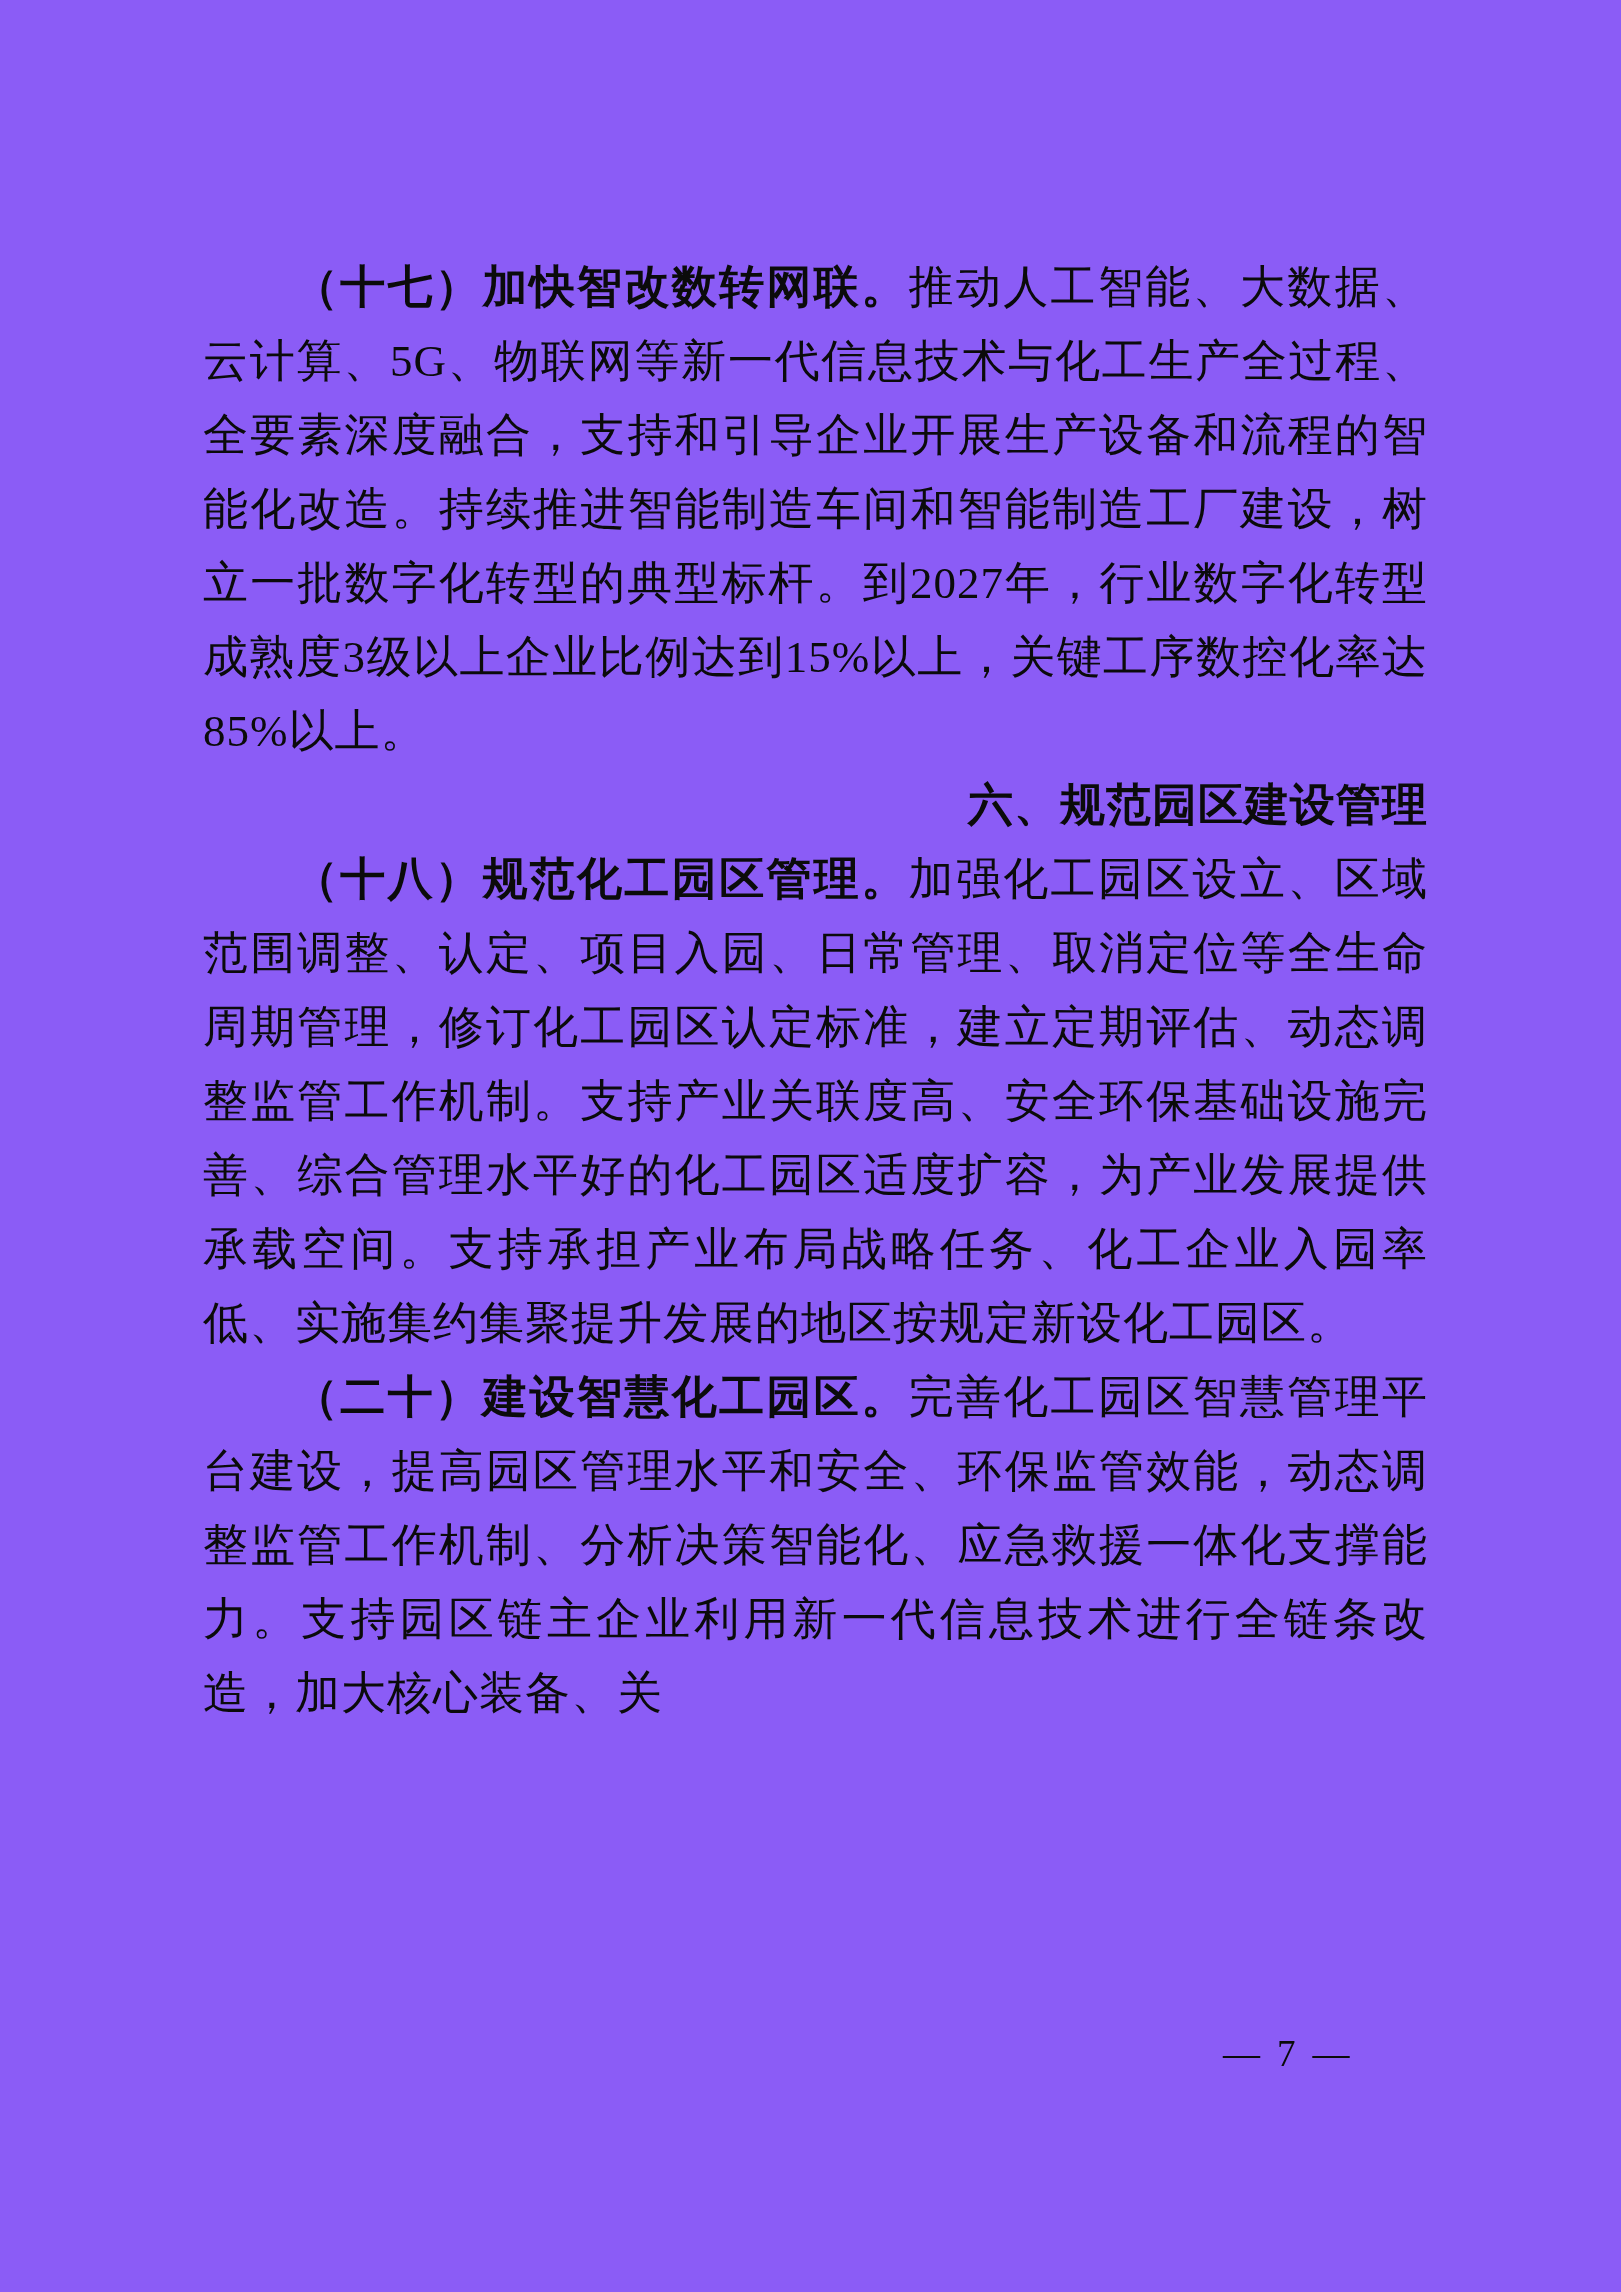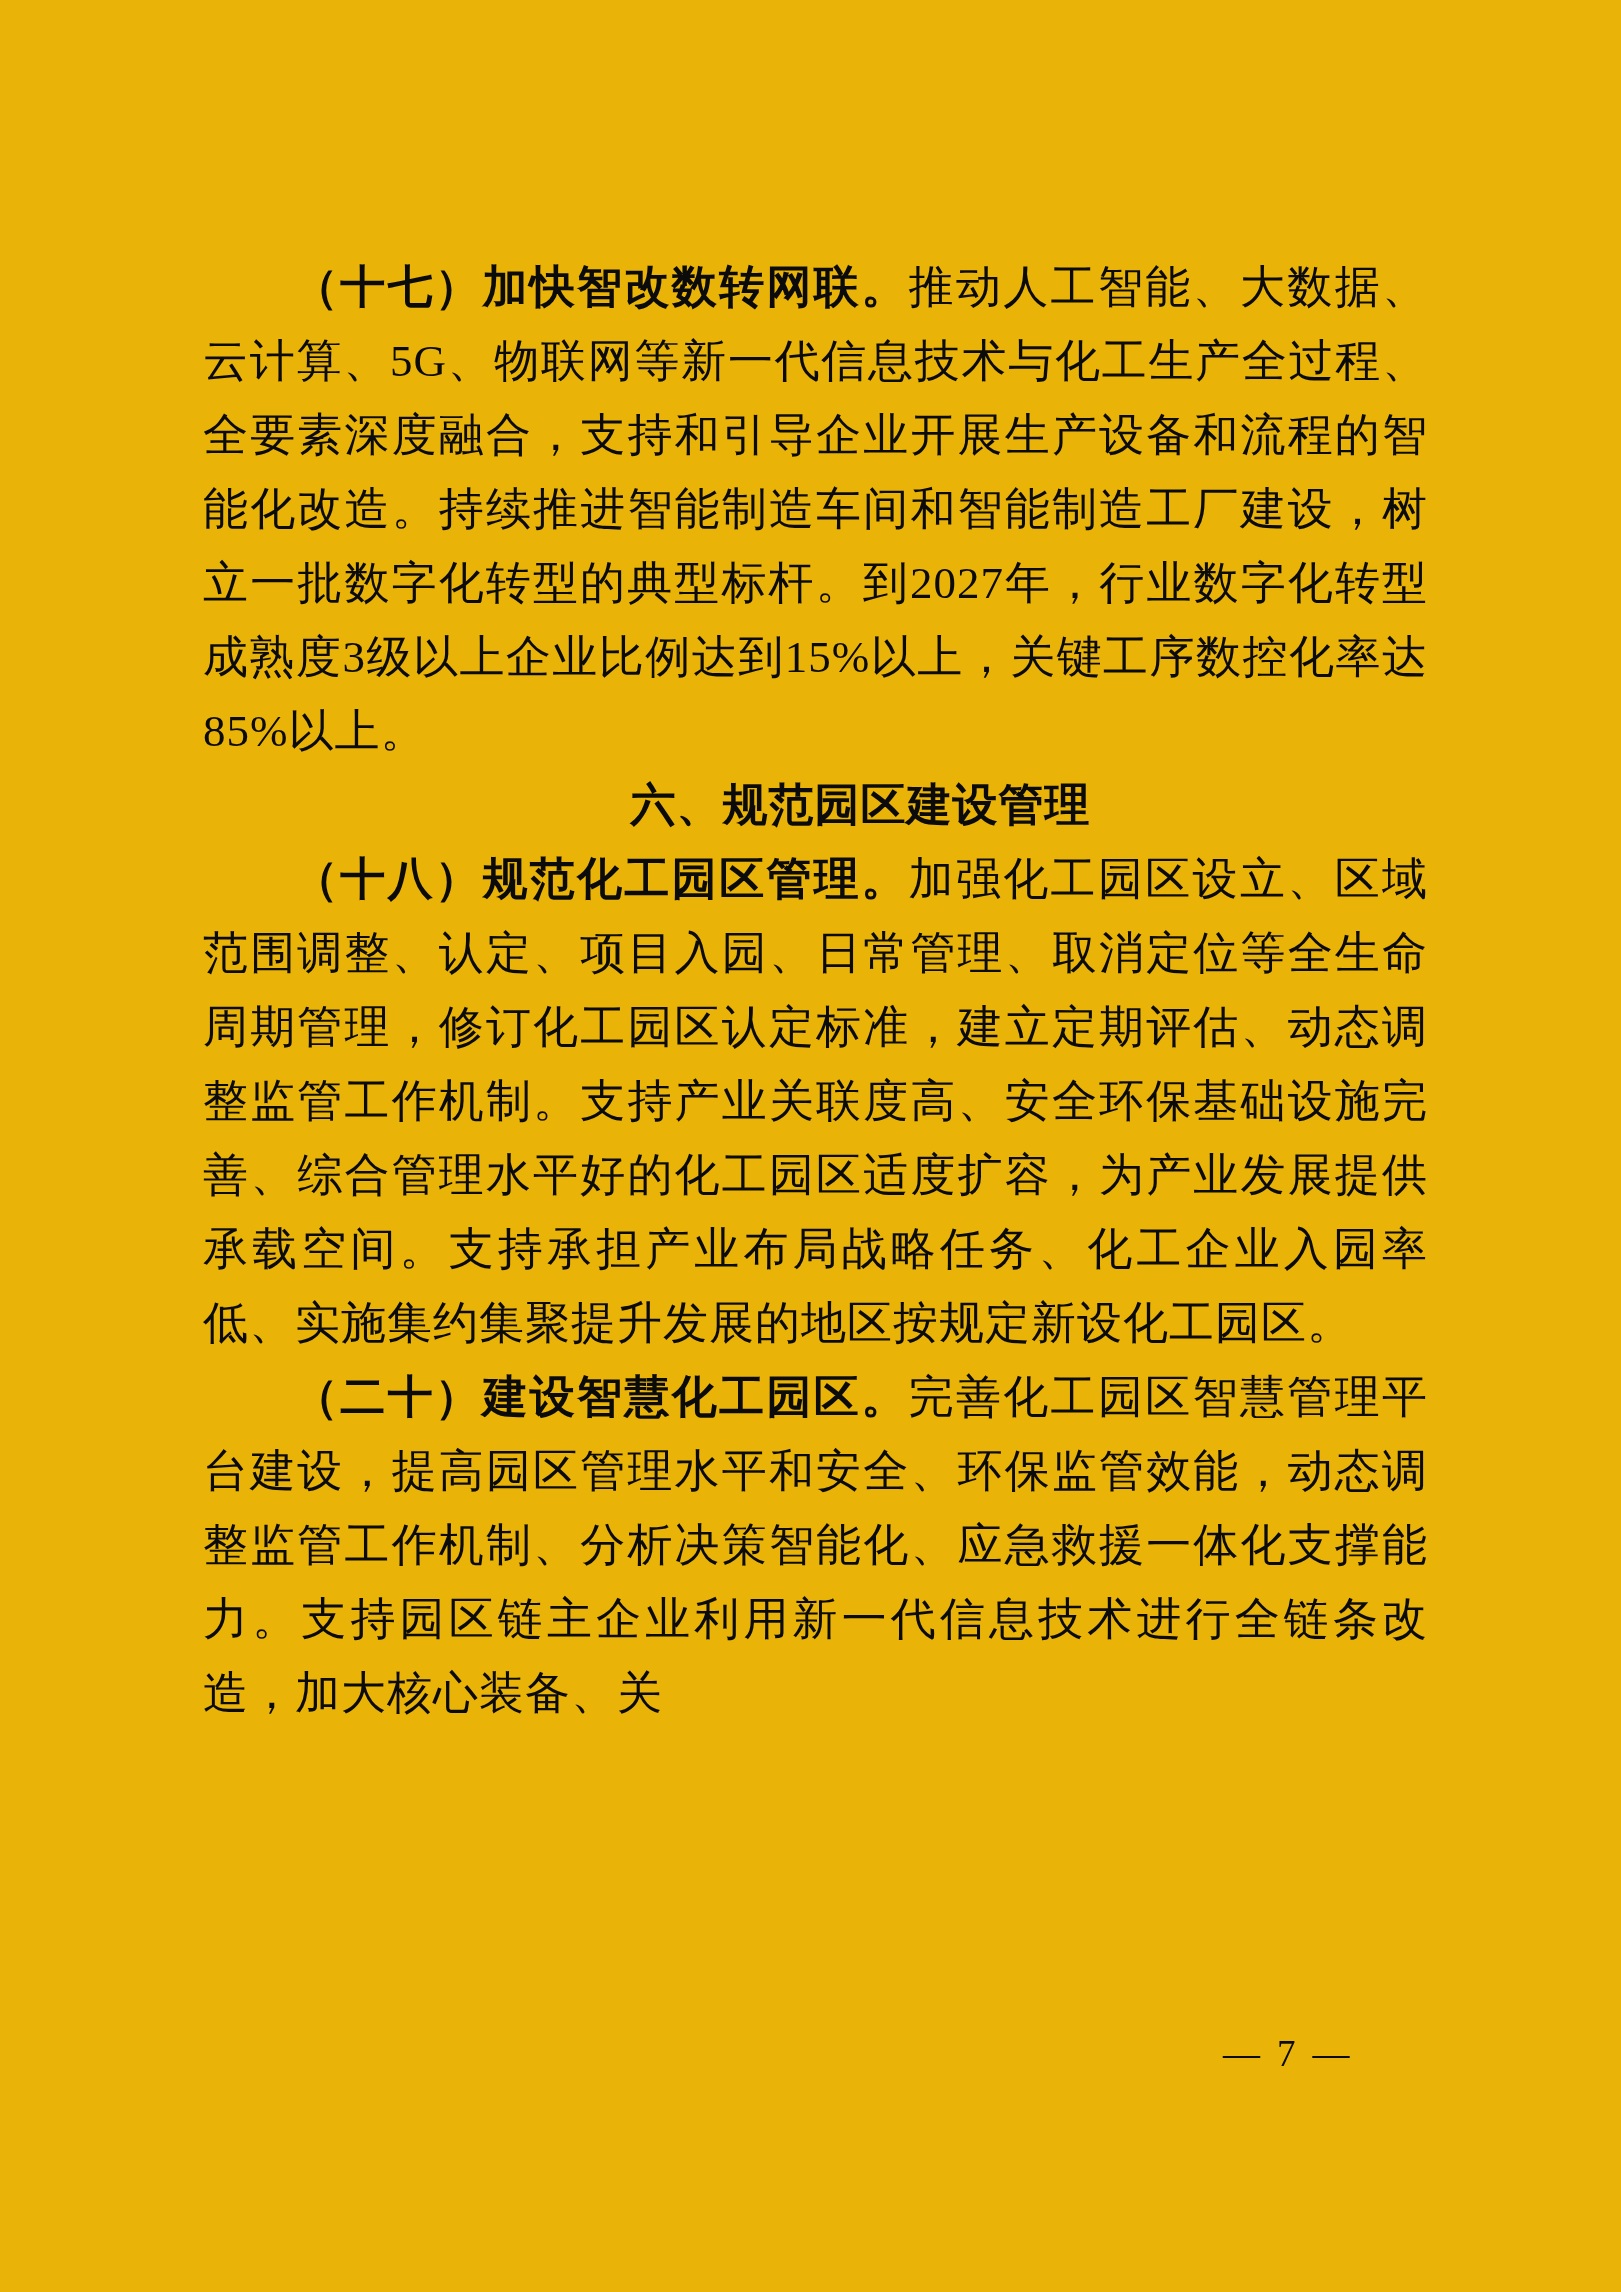--- a/index.html
+++ b/index.html
@@ -4,21 +4,21 @@
 <style>
   html, body {
     margin: 0;
     padding: 0;
     background: #e8e8e8;
   }
   .page {
     position: relative;
     width: 1621px;
     height: 2293px;
-    background: #eab308;
+    background: #8b5cf6;
     overflow: hidden;
     font-family: "Liberation Serif", "DejaVu Serif", serif;
     color: #0b0b0b;
   }
   .doc-body {
     position: absolute;
     left: 203px;
     top: 250px;
     width: 1225px;
     font-size: 45px;
@@ -36,21 +36,21 @@
     font-weight: 600;
   }
   .section-heading {
     margin: 0;
     padding: 0;
     text-indent: 2em;
     font-size: 45px;
     line-height: 74px;
     font-weight: bold;
     font-family: "Liberation Sans", "DejaVu Sans", sans-serif;
-    text-align: center;
+    text-align: right;
   }
   .page-footer {
     position: absolute;
     left: 1223px;
     top: 2031px;
     font-size: 37px;
     line-height: 45px;
     letter-spacing: 3.9px;
     white-space: nowrap;
     color: #0b0b0b;

